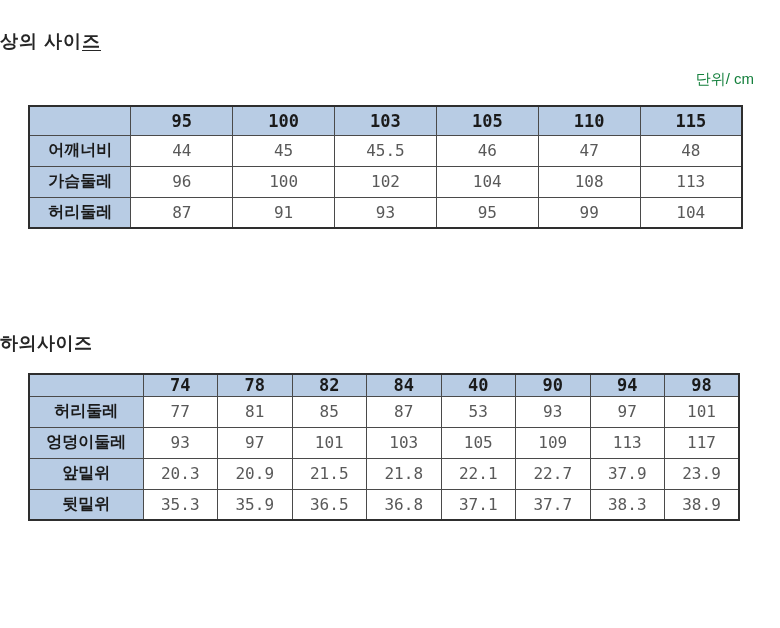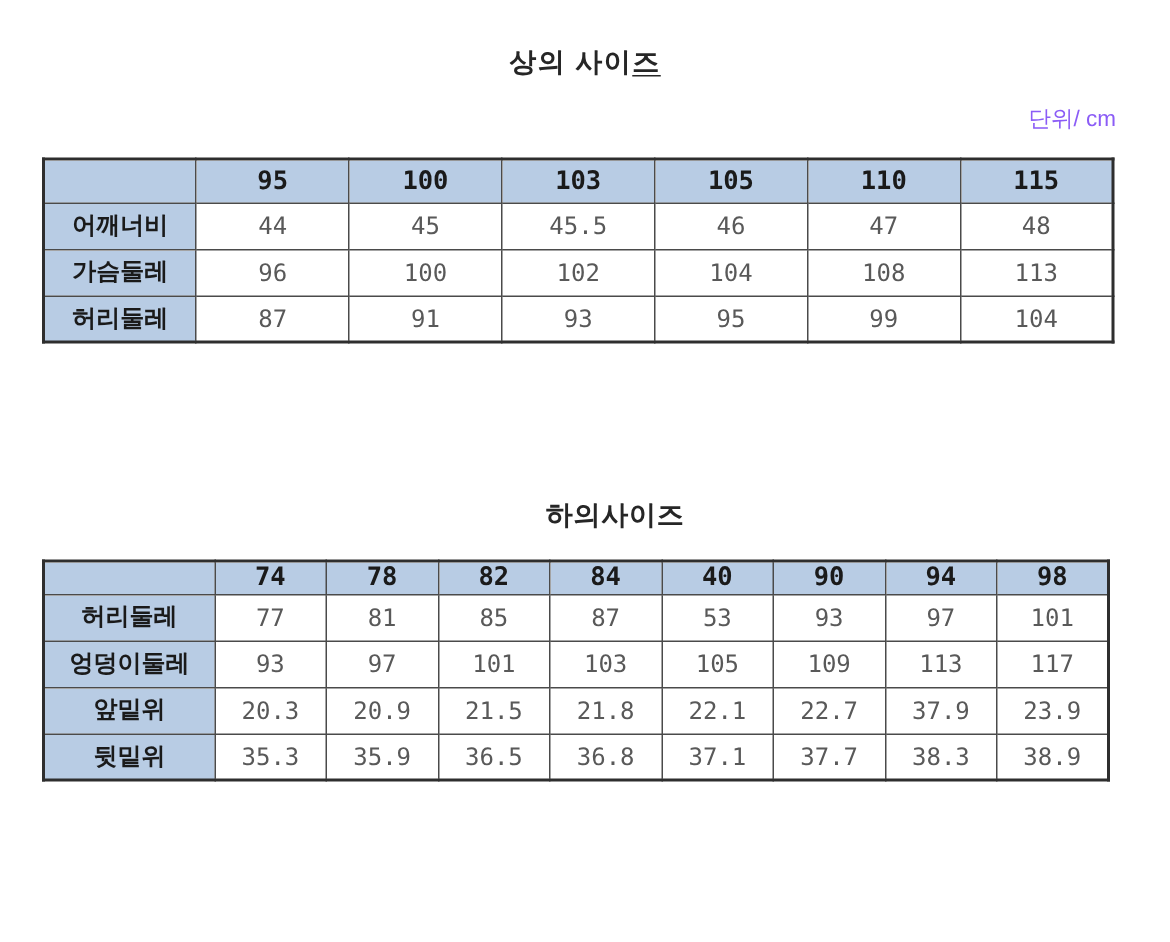--- a/index.html
+++ b/index.html
@@ -15,35 +15,35 @@
   body {
     position: relative;
     background: #ffffff;
     font-family: "Liberation Sans", "DejaVu Sans", sans-serif;
     overflow: hidden;
   }
   .page-title {
     position: absolute;
     left: 0;
     width: 780px;
-    text-align: center;
+    text-align: left;
     font-size: 18px;
     font-weight: bold;
     color: var(--title-text);
     letter-spacing: 1px;
   }
   .title-top { top: 29px; }
-  .title-bottom { top: 331px; letter-spacing: 0.5px; padding-left: 40px; }
+  .title-bottom { top: 331px; letter-spacing: 0.5px; }
   .underline { text-decoration: underline; text-underline-offset: 3px; }
   .unit-label {
     position: absolute;
     top: 70px;
-    right: 36px;
+    right: 26px;
     font-size: 15px;
-    color: #8b5cf6;
+    color: #15803d;
     text-align: center;
   }
   table {
     position: absolute;
     border-collapse: collapse;
     table-layout: fixed;
     border: 2px solid var(--border-outer);
   }
   th, td {
     border: 1px solid var(--border-inner);

